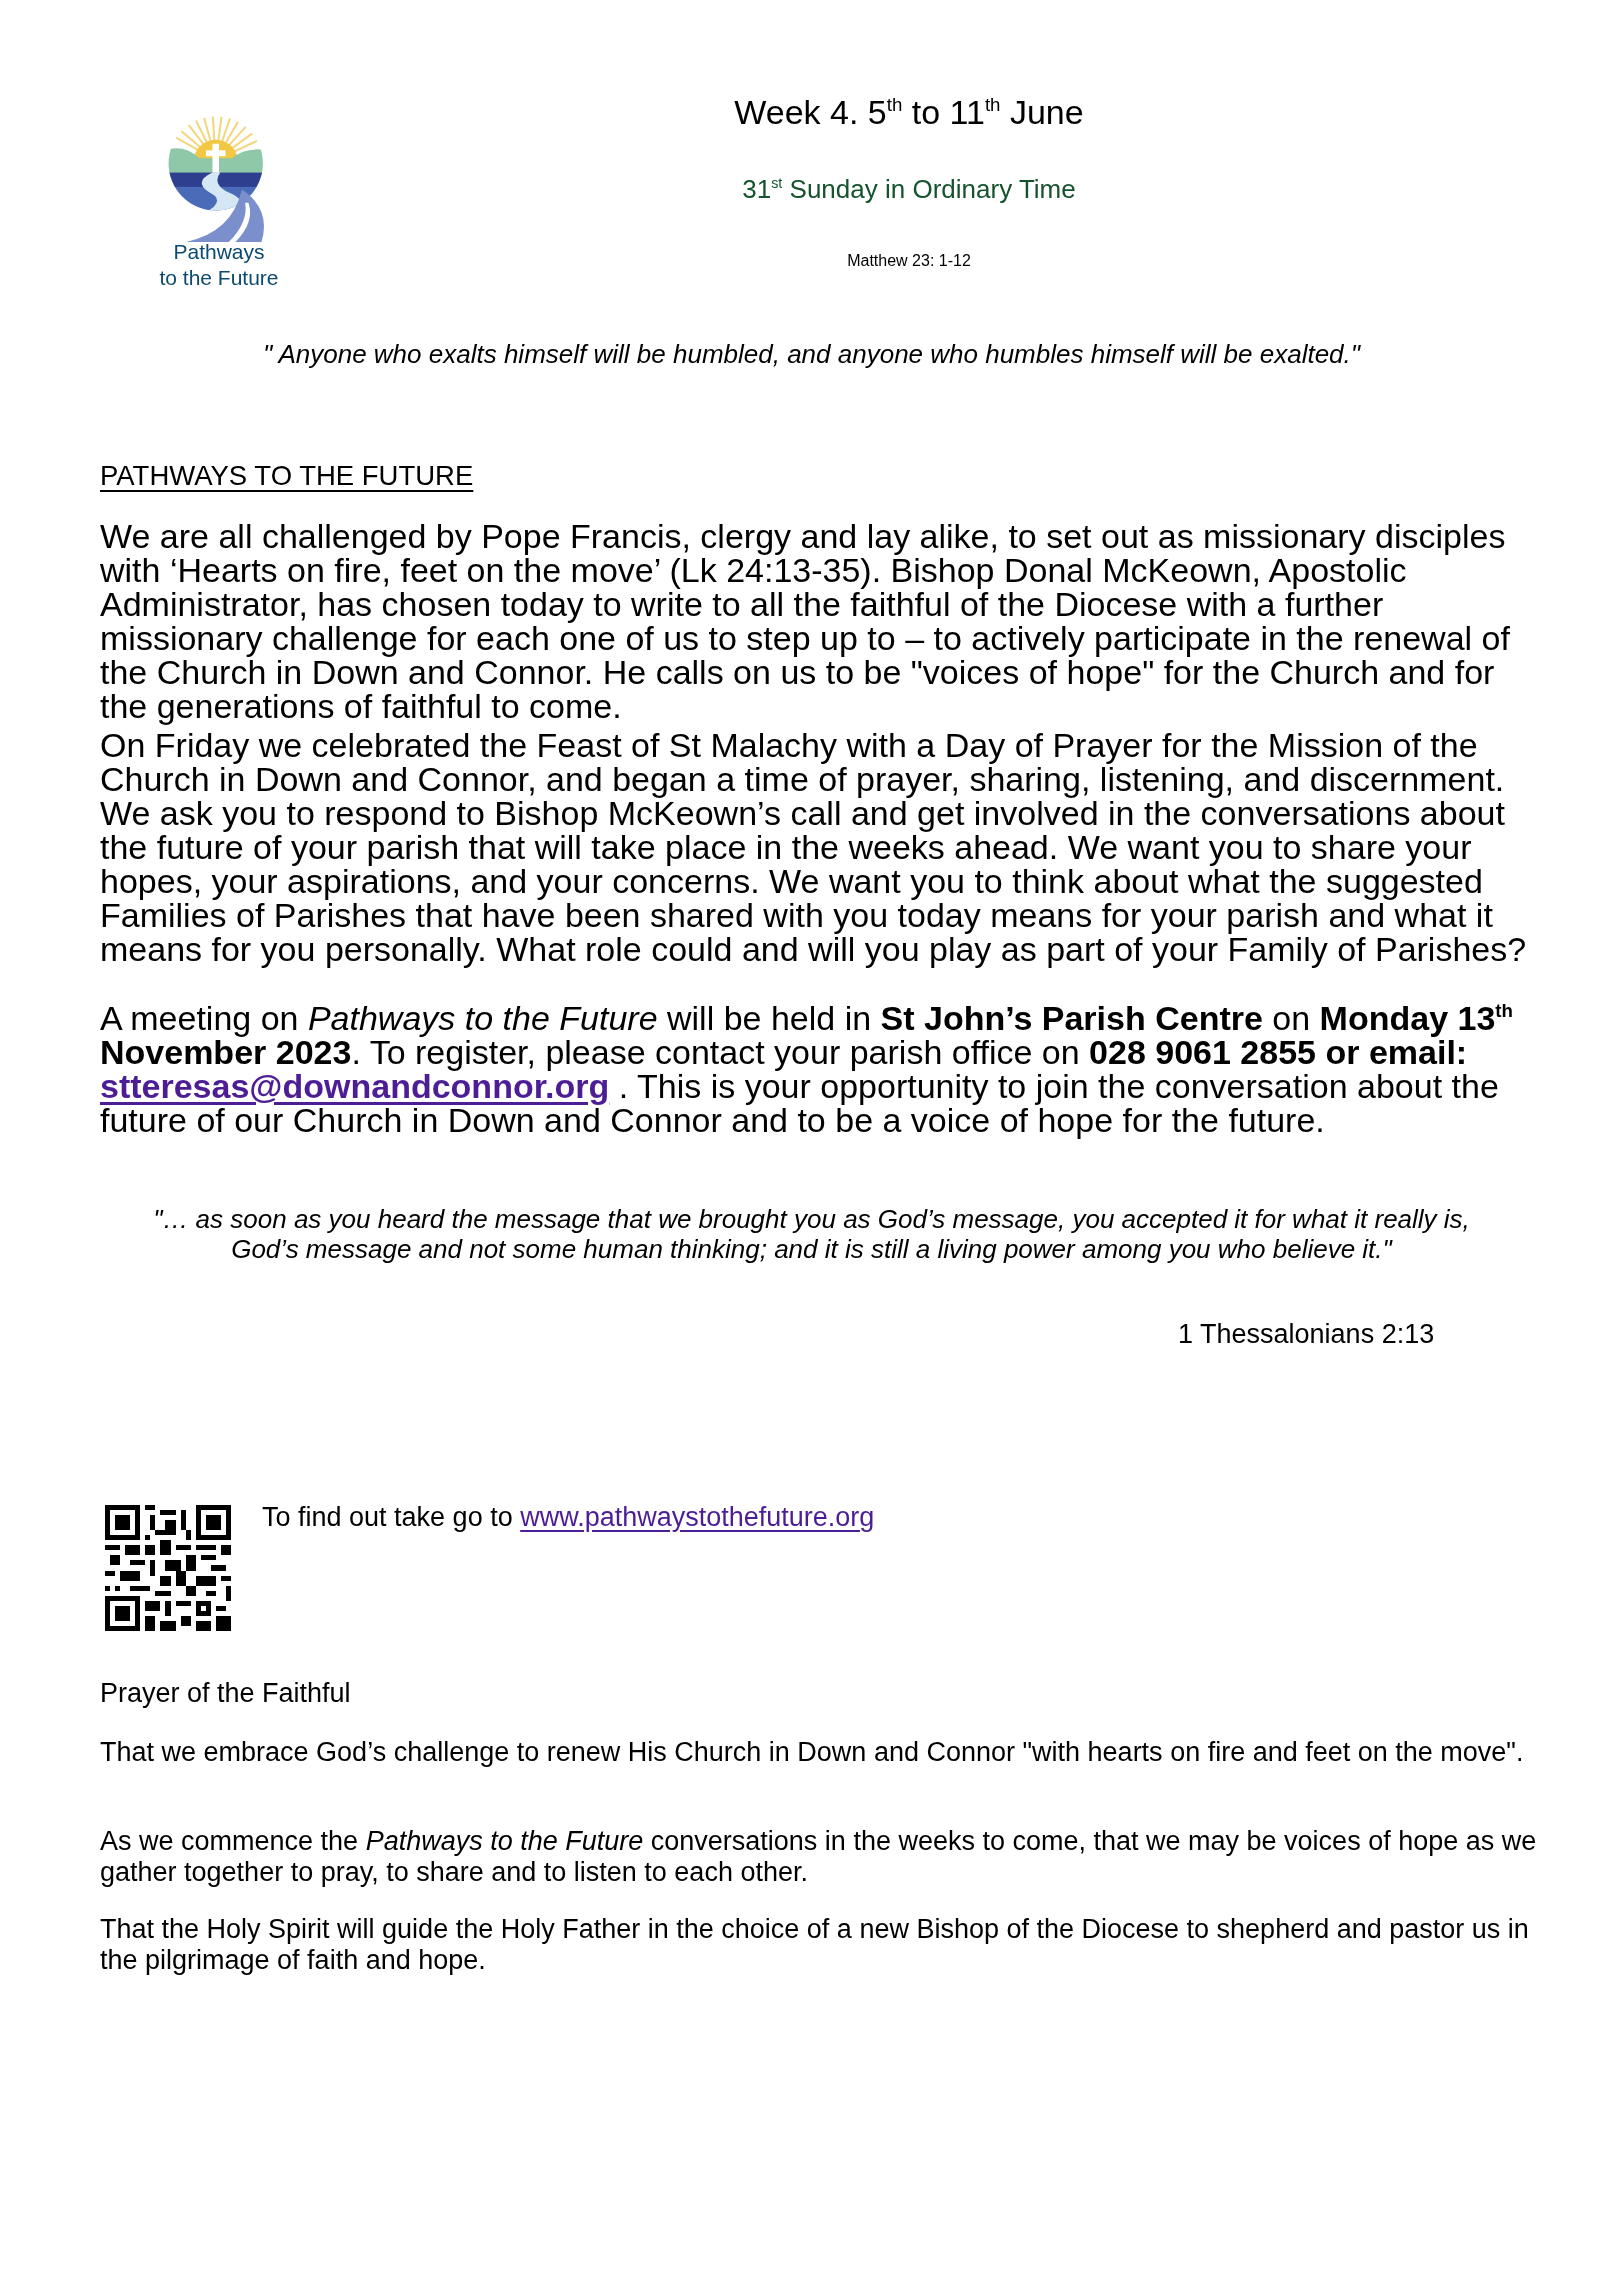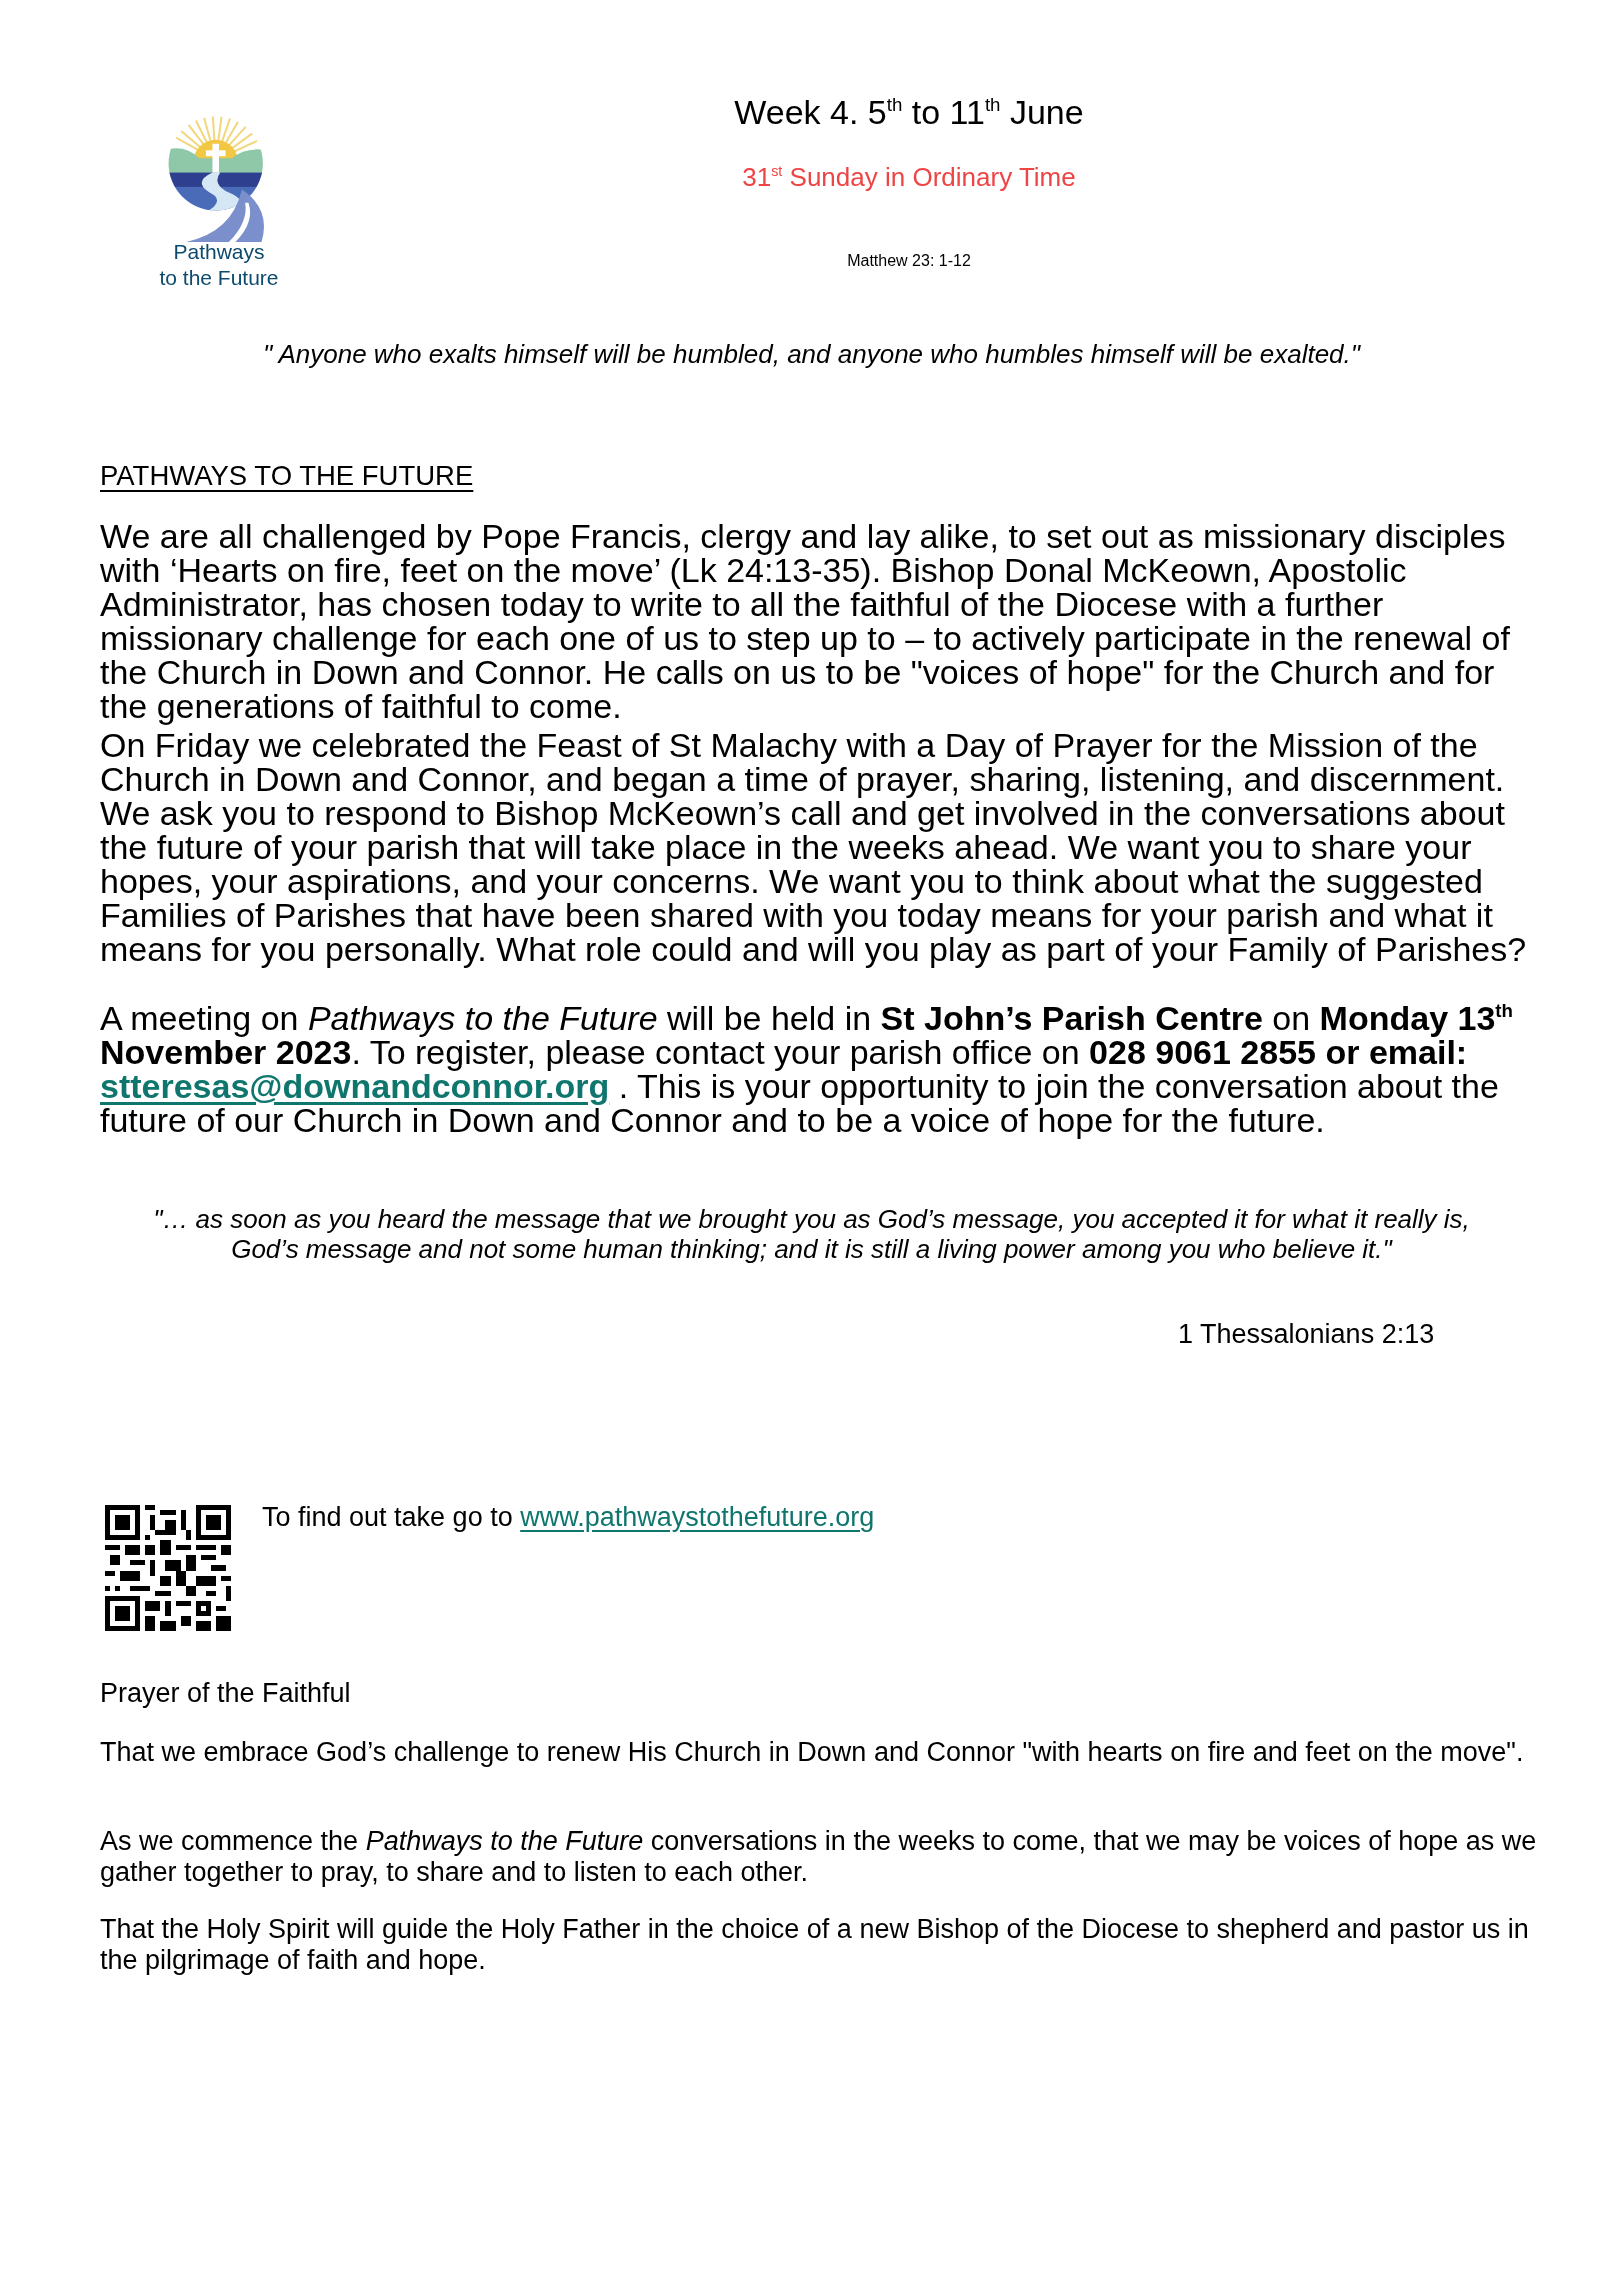--- a/index.html
+++ b/index.html
@@ -5,29 +5,29 @@
   html, body { margin: 0; padding: 0; background: #ffffff; }
   body {
     width: 1622px; height: 2295px; position: relative; overflow: hidden;
     font-family: "Liberation Sans", sans-serif; color: #000;
   }
   .abs { position: absolute; }
   .logo { left: 147px; top: 111px; width: 157px; height: 183px; }
   .logo-text { position: absolute; left: 0; width: 144px; text-align: center; color: #0c4a6e; font-size: 21px; line-height: 25px; }
   .header-title { left: 654px; top: 93px; width: 510px; text-align: center; font-size: 34px; }
   .header-title sup, .sup { font-size: 0.55em; vertical-align: 0.7em; line-height: 0; }
-  .subtitle { left: 654px; top: 162px; width: 510px; text-align: center; font-size: 26px; color: #ef4444; }
+  .subtitle { left: 654px; top: 174px; width: 510px; text-align: center; font-size: 26px; color: #14532d; }
   .reading { left: 654px; top: 252px; width: 510px; text-align: center; font-size: 16px; }
   .quote-top { left: 98px; top: 339px; width: 1427px; text-align: center; font-size: 26px; font-style: italic; }
   .section-heading { left: 100px; top: 460px; font-size: 27.5px; text-decoration: underline; text-underline-offset: 5.2px; }
   .para { left: 100px; width: 1440px; font-size: 34px; line-height: 34px; }
   .p1 { top: 519px; }
   .p2 { top: 728px; }
   .p3 { top: 1001px; }
-  .link { color: #0f766e; text-decoration: underline; text-underline-offset: 3.9px; }
+  .link { color: #4c1d95; text-decoration: underline; text-underline-offset: 3.9px; }
   .bold { font-weight: bold; }
   .scripture { left: 118px; top: 1204px; width: 1387px; text-align: center; font-size: 26px; line-height: 30px; font-style: italic; }
   .scripture-ref { left: 1178px; top: 1319px; width: 327px; text-align: left; font-size: 27px; }
   .qr { left: 105px; top: 1505px; width: 126px; height: 126px; }
   .qr-text { left: 262px; top: 1502px; font-size: 27px; }
   .prayer-heading { left: 100px; top: 1678px; font-size: 27px; font-weight: normal; }
   .prayer { left: 100px; width: 1440px; font-size: 27px; line-height: 31px; }
   .pr1 { top: 1737px; }
   .pr2 { top: 1826px; }
   .pr3 { top: 1914px; }

